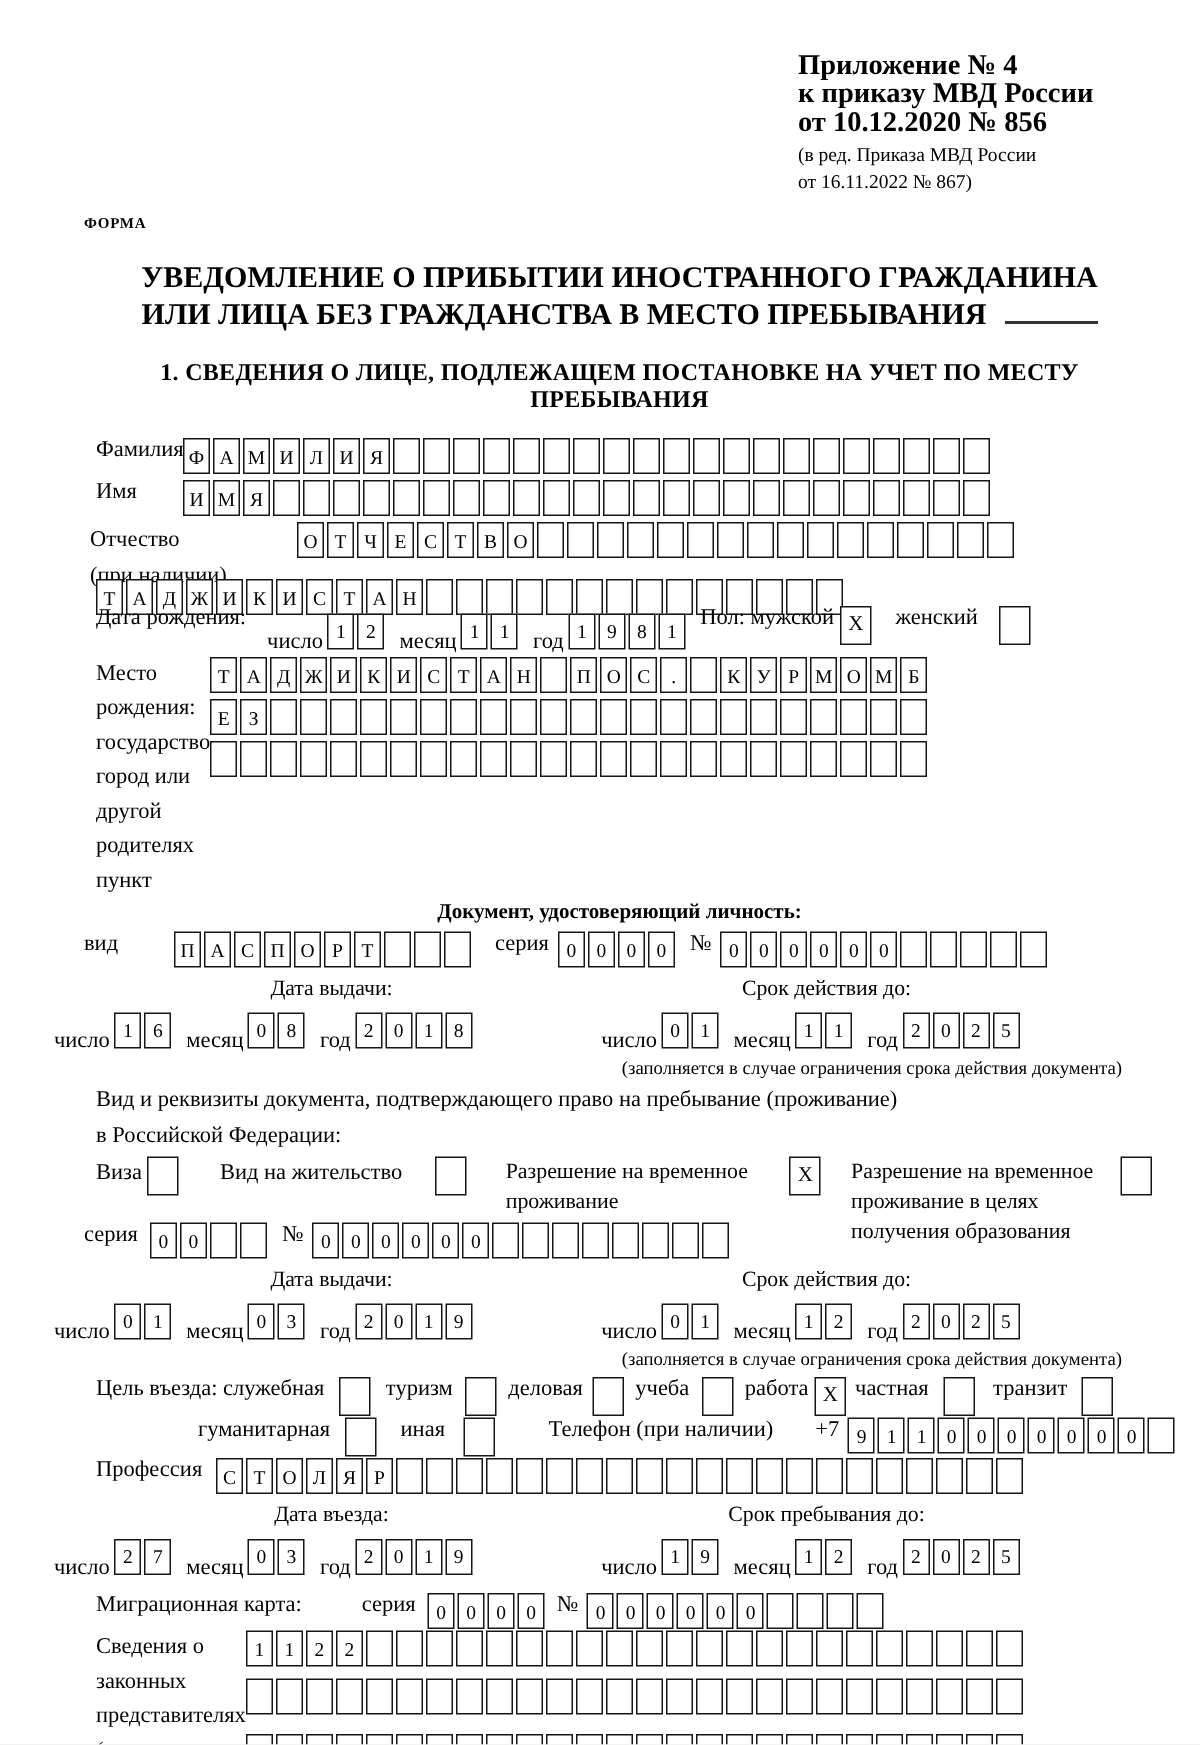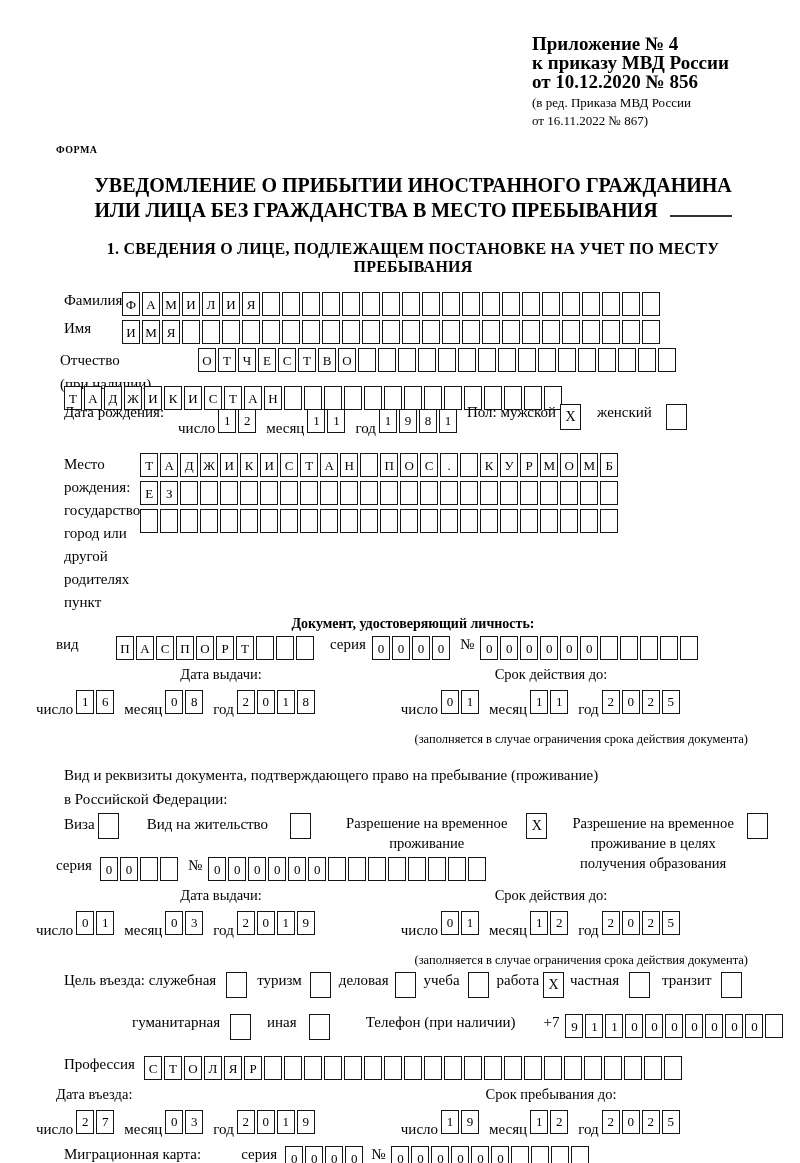--- a/index.html
+++ b/index.html
@@ -26,24 +26,24 @@
     display:inline-flex; align-items:center; justify-content:center;
     width:18px; height:24px; border:1.5px solid #161616; margin-right:2px;
     font-size:13px; line-height:1; background:#fff; flex:0 0 auto;
   }
   .cb .cell { width:21px; height:26px; font-size:14px; }
   .lblblock { line-height:19px; }
   .dgroup { display:inline-flex; align-items:center; }
   .dgroup .lbl { margin-right:3px;margin-top:16px; }
   .dgroup .cells { margin-right:8px; }
   .subhead-row { display:flex; font-size:14.5px; margin-top:6px; }
-  .note { text-align:right; font-size:12.5px; padding-right:22px; margin-top:14px; }
+  .note { text-align:right; font-size:12.5px; padding-right:22px; margin-top:2px; }
   .center-bold { text-align:center; font-weight:bold; font-size:14px; }
-  .cbox-text { text-align:center; line-height:20px; font-size:14.6px; }
-  .mt2{margin-top:2px}.mt4{margin-top:4px}.mt6{margin-top:16px}.mt8{margin-top:8px}.mt16{margin-top:16px}
+  .cbox-text { text-align:left; line-height:20px; font-size:14.6px; }
+  .mt2{margin-top:2px}.mt4{margin-top:4px}.mt6{margin-top:1px}.mt8{margin-top:8px}.mt16{margin-top:16px}
 </style>
 </head>
 <body>
 
 <div class="page">
 
   <div class="appendix">
     <div>Приложение № 4</div>
     <div>к приказу МВД России</div>
     <div>от 10.12.2020 № 856</div>
@@ -589,21 +589,21 @@
         <span class="cell"></span>
         <span class="cell"></span>
         <span class="cell"></span>
         <span class="cell"></span>
         <span class="cell"></span>
         <span class="cell"></span>
       </span>
   </div>
 
   <div class="subhead-row">
-    <span style="width:330px; text-align:left">Дата въезда:</span>
+    <span style="width:330px; text-align:center">Дата въезда:</span>
     <span style="width:330px; text-align:center">Срок пребывания до:</span>
   </div>
 
   <div class="row mt2" style="margin-left:-20px">
     <span class="dgroup">
       <span class="lbl">число</span>
       <span class="cells">
           <span class="cell">2</span>
           <span class="cell">7</span>
         </span>

